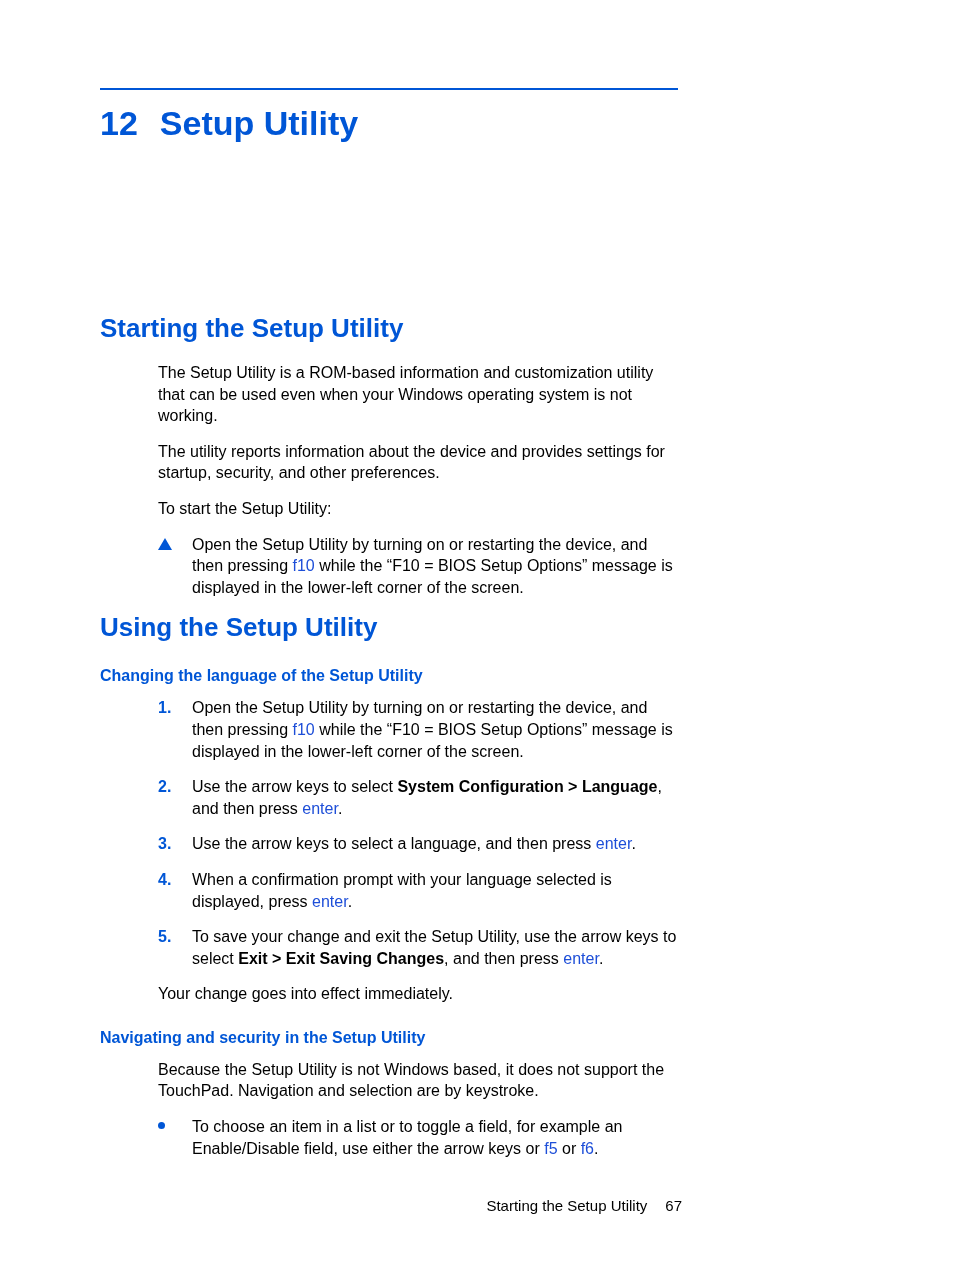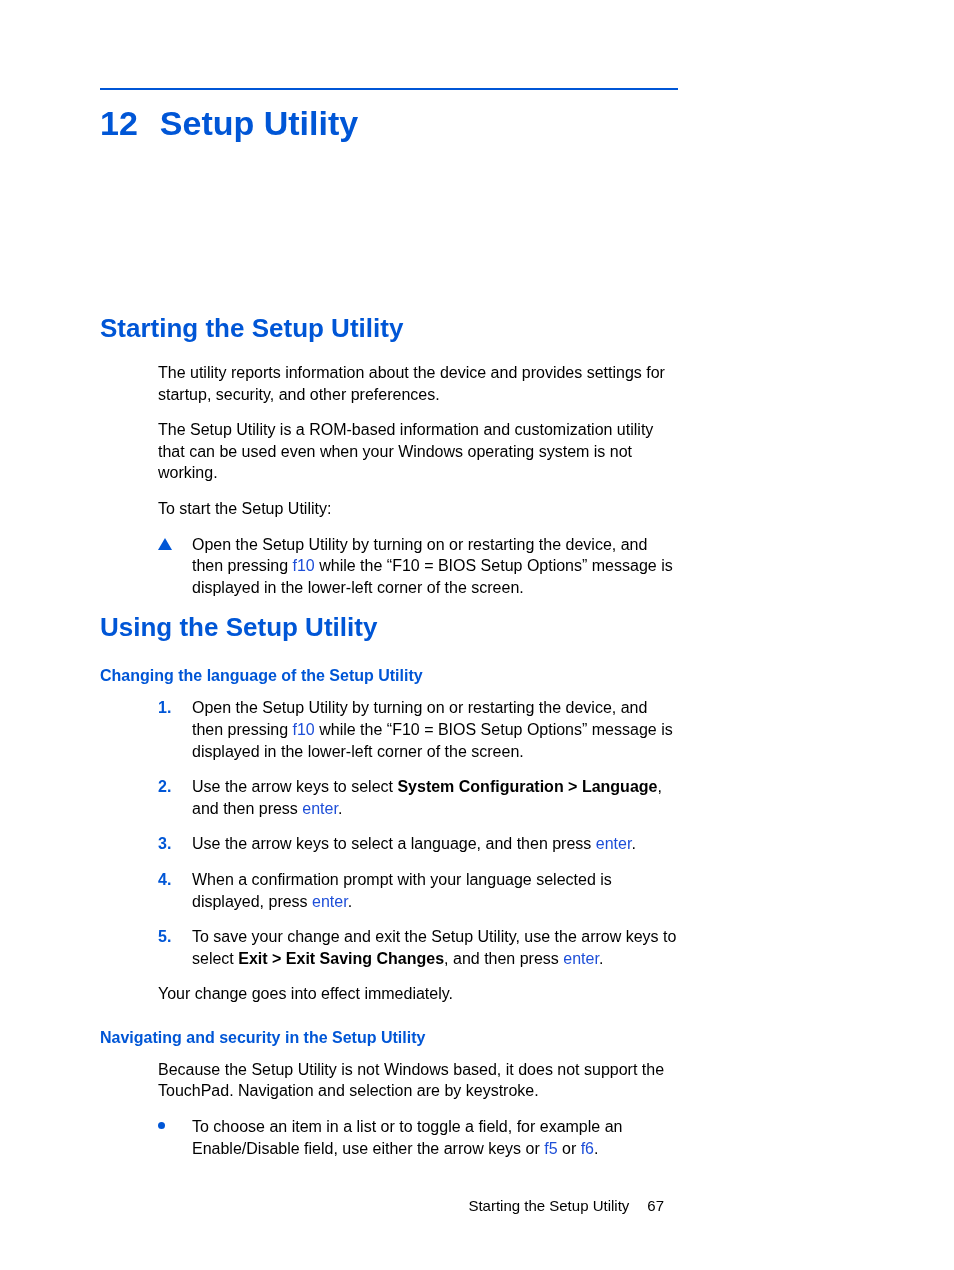--- a/index.html
+++ b/index.html
@@ -91,21 +91,21 @@
     width: 7px; height: 7px;
     border-radius: 50%;
     background: #0056d6;
     margin-top: 6px;
     flex: 0 0 7px;
     margin-right: 27px;
   }
   .footer {
     position: absolute;
     bottom: 56px;
-    right: 94px;
+    right: 76px;
     font-size: 15px;
   }
   .footer .pg {
     margin-left: 18px;
   }
   .b { font-weight: bold; text-align: center; }
   .item-body { flex: 1; }
   .tri-gap { width: 20px; flex: 0 0 20px; }
 </style>
 </head>
@@ -113,22 +113,22 @@
 
 <div class="page">
   <div class="rule"></div>
 
   <div class="chapter-line">
     <span>12</span>
     <span>Setup Utility</span>
   </div>
 
   <div class="h2">Starting the Setup Utility</div>
+  <p class="body-text indent">The Setup Utility is a ROM-based information and customization utility that can be used even when your Windows operating system is not working.</p>
   <p class="body-text indent">The utility reports information about the device and provides settings for startup, security, and other preferences.</p>
-  <p class="body-text indent">The Setup Utility is a ROM-based information and customization utility that can be used even when your Windows operating system is not working.</p>
   <p class="body-text indent">To start the Setup Utility:</p>
 
   <div class="tri-item">
     <div class="tri"></div>
     <div class="tri-gap"></div>
     <div class="item-body body-text" style="margin:0">
       <span>Open the Setup Utility by turning on or restarting the device, and then pressing </span><span class="key">f10</span><span> while the “F10 = BIOS Setup Options” message is displayed in the lower-left corner of the screen.</span>
     </div>
   </div>
 

